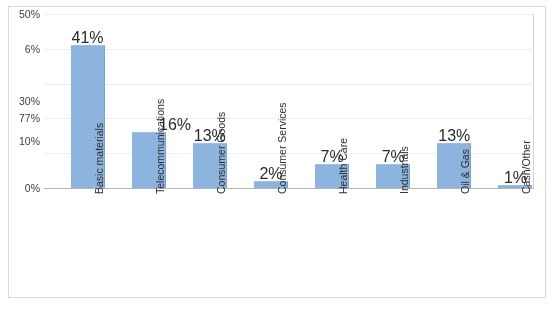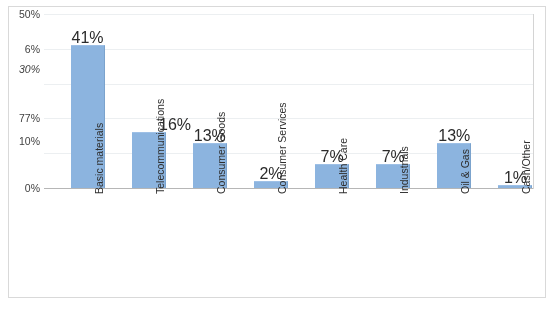--- a/index.html
+++ b/index.html
@@ -107,21 +107,21 @@
 </head>
 <body>
 
 <div id="chart-root">
   <div id="chart-frame"></div>
 
   <div id="yaxis-labels">
       <div class="ytick" style="top: 174px;">0%</div>
       <div class="ytick" style="top: 127px;">10%</div>
       <div class="ytick" style="top: 104.4px;">77%</div>
-      <div class="ytick" style="top: 55px; font-style: italic;">30%</div>
+      <div class="ytick" style="top: 87px;">30%</div>
       <div class="ytick" style="top: 34.8px;">6%</div>
       <div class="ytick" style="top: 0px;">50%</div>
     </div>
 
   <div id="plot-area">
       <div class="gridline axis-zero" style="top: 174px;"></div>
       <div class="gridline" style="top: 139.2px;"></div>
       <div class="gridline" style="top: 104.4px;"></div>
       <div class="gridline" style="top: 69.6px;"></div>
       <div class="gridline" style="top: 34.8px;"></div>

